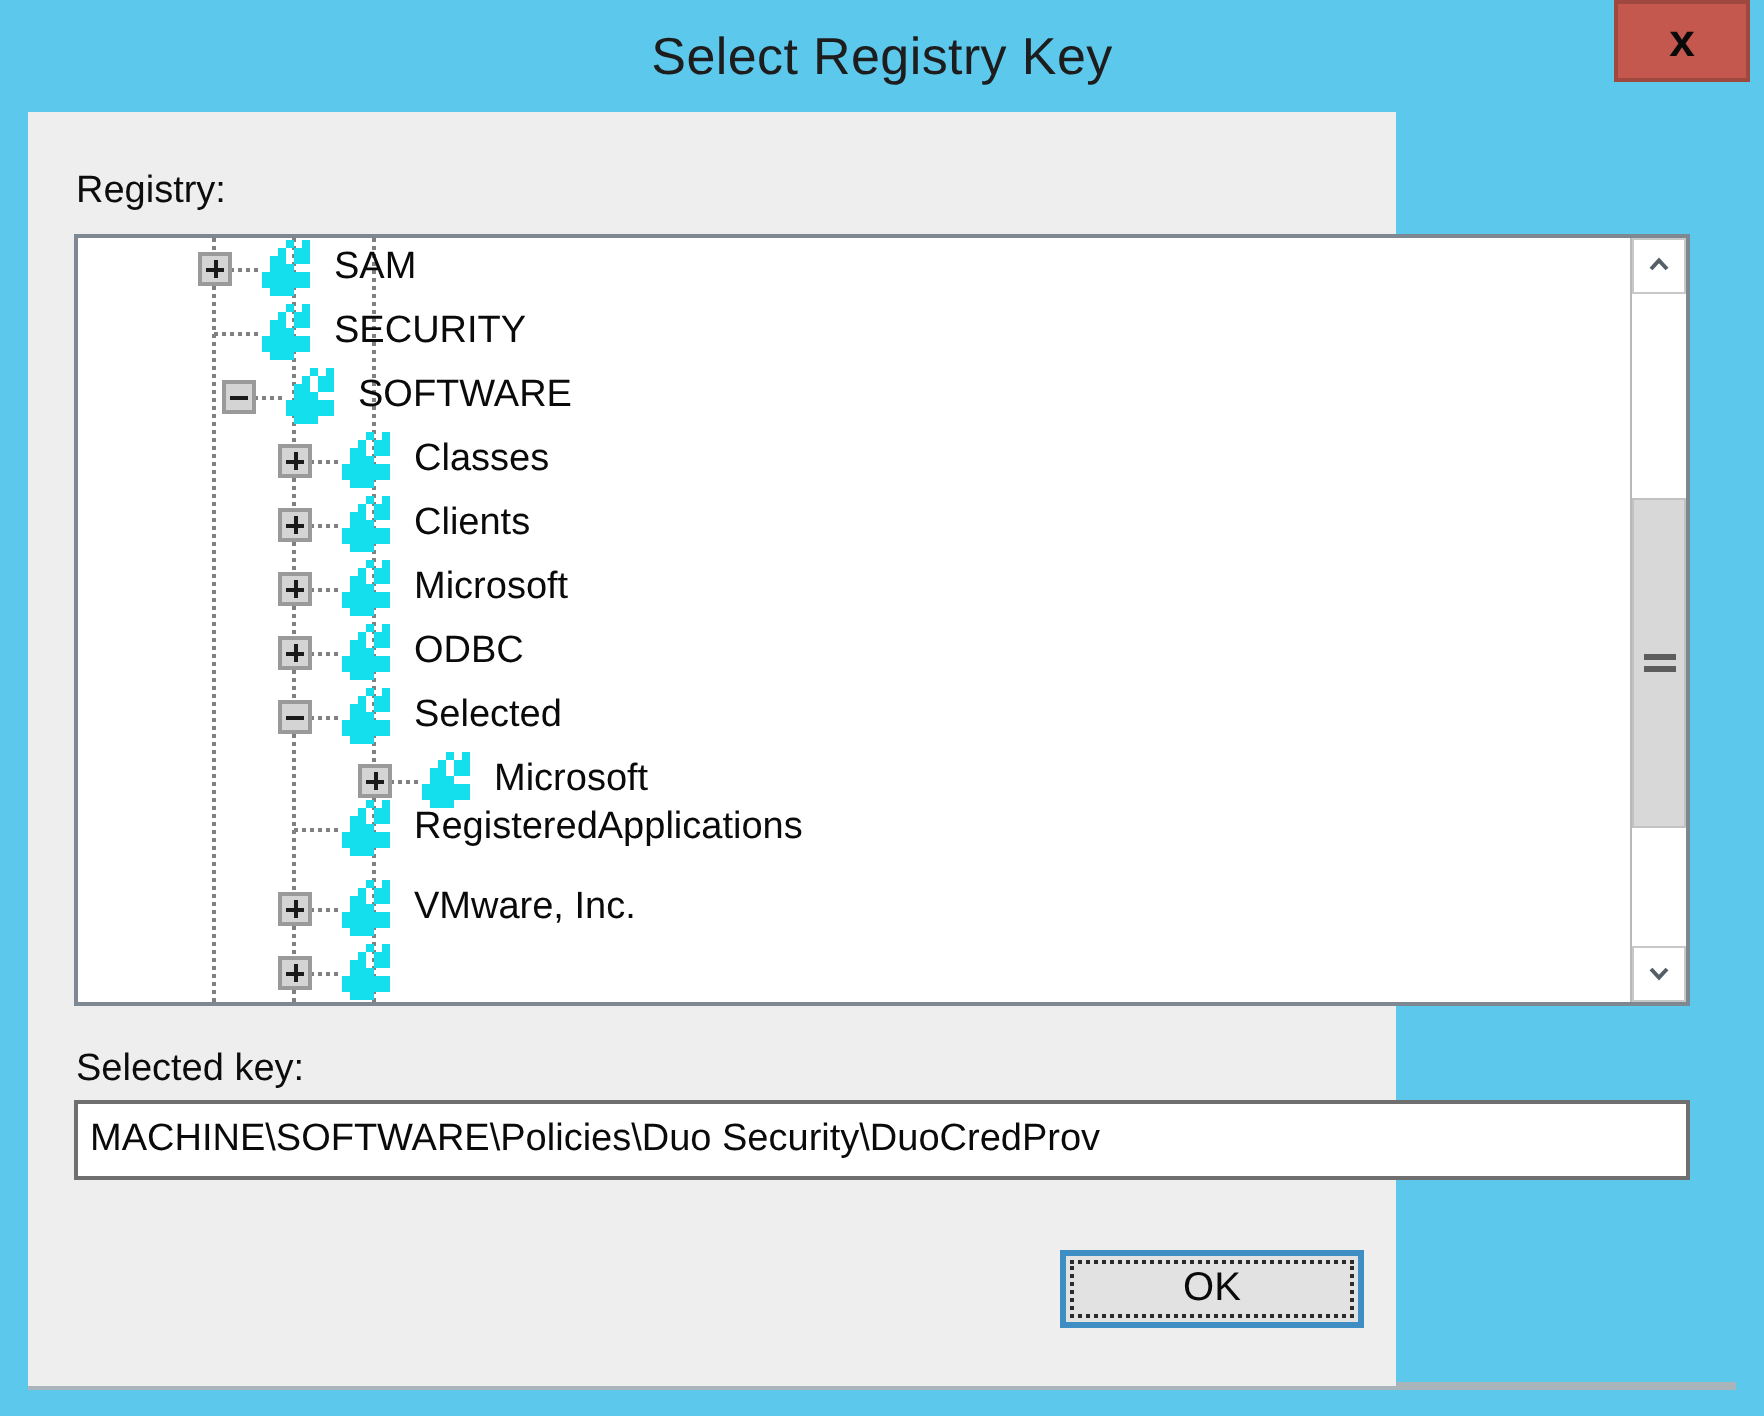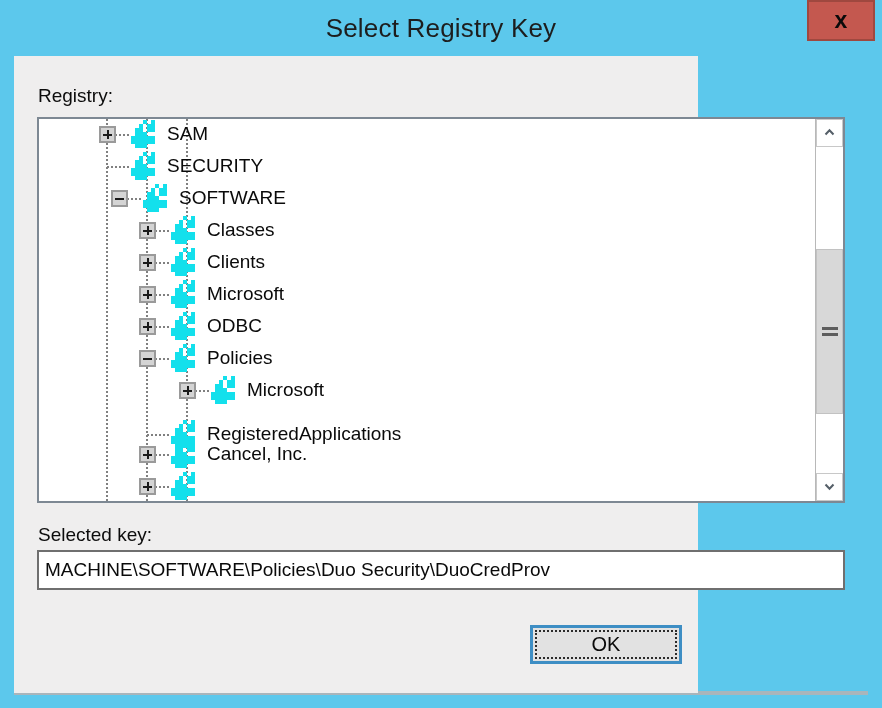--- a/index.html
+++ b/index.html
@@ -590,21 +590,21 @@
               <i style="left: 4px; top: 20px; width: 4px; height: 4px;"></i>
               <i style="left: 8px; top: 20px; width: 4px; height: 4px;"></i>
               <i style="left: 12px; top: 20px; width: 4px; height: 4px;"></i>
               <i style="left: 16px; top: 20px; width: 4px; height: 4px;"></i>
               <i style="left: 20px; top: 20px; width: 4px; height: 4px;"></i>
               <i style="left: 24px; top: 20px; width: 4px; height: 4px;"></i>
               <i style="left: 8px; top: 24px; width: 4px; height: 4px;"></i>
               <i style="left: 12px; top: 24px; width: 4px; height: 4px;"></i>
               <i style="left: 16px; top: 24px; width: 4px; height: 4px;"></i>
             </span>
-            <span class="node-label" style="left: 168px;">Policies</span>
+            <span class="node-label" style="left: 168px;">Selected</span>
           </div>
           <div class="tree-row" style="top: 256px; position: absolute; left: 0px; width: 778px;">
             <div class="hline" style="left: 148px; top: 15px; width: 22px;"></div>
             <span class="expander plus" style="left: 140px; top: 7px;"></span>
             <span class="regkey-icon" style="left: 168px; top: 1px;">
               <i style="left: 16px; top: 0px; width: 4px; height: 4px;"></i>
               <i style="left: 24px; top: 0px; width: 4px; height: 4px;"></i>
               <i style="left: 12px; top: 4px; width: 4px; height: 4px;"></i>
               <i style="left: 20px; top: 4px; width: 4px; height: 4px;"></i>
               <i style="left: 24px; top: 4px; width: 4px; height: 4px;"></i>
@@ -626,21 +626,21 @@
               <i style="left: 12px; top: 20px; width: 4px; height: 4px;"></i>
               <i style="left: 16px; top: 20px; width: 4px; height: 4px;"></i>
               <i style="left: 20px; top: 20px; width: 4px; height: 4px;"></i>
               <i style="left: 24px; top: 20px; width: 4px; height: 4px;"></i>
               <i style="left: 8px; top: 24px; width: 4px; height: 4px;"></i>
               <i style="left: 12px; top: 24px; width: 4px; height: 4px;"></i>
               <i style="left: 16px; top: 24px; width: 4px; height: 4px;"></i>
             </span>
             <span class="node-label" style="left: 208px;">Microsoft</span>
           </div>
-          <div class="tree-row" style="top: 300px; position: absolute; left: 0px; width: 778px;">
+          <div class="tree-row" style="top: 280px; position: absolute; left: 0px; width: 778px;">
             <div class="hline" style="left: 108px; top: 15px; width: 22px;"></div>
             <span class="regkey-icon" style="left: 128px; top: 1px;">
               <i style="left: 16px; top: 0px; width: 4px; height: 4px;"></i>
               <i style="left: 24px; top: 0px; width: 4px; height: 4px;"></i>
               <i style="left: 12px; top: 4px; width: 4px; height: 4px;"></i>
               <i style="left: 20px; top: 4px; width: 4px; height: 4px;"></i>
               <i style="left: 24px; top: 4px; width: 4px; height: 4px;"></i>
               <i style="left: 8px; top: 8px; width: 4px; height: 4px;"></i>
               <i style="left: 12px; top: 8px; width: 4px; height: 4px;"></i>
               <i style="left: 20px; top: 8px; width: 4px; height: 4px;"></i>
@@ -691,21 +691,21 @@
               <i style="left: 4px; top: 20px; width: 4px; height: 4px;"></i>
               <i style="left: 8px; top: 20px; width: 4px; height: 4px;"></i>
               <i style="left: 12px; top: 20px; width: 4px; height: 4px;"></i>
               <i style="left: 16px; top: 20px; width: 4px; height: 4px;"></i>
               <i style="left: 20px; top: 20px; width: 4px; height: 4px;"></i>
               <i style="left: 24px; top: 20px; width: 4px; height: 4px;"></i>
               <i style="left: 8px; top: 24px; width: 4px; height: 4px;"></i>
               <i style="left: 12px; top: 24px; width: 4px; height: 4px;"></i>
               <i style="left: 16px; top: 24px; width: 4px; height: 4px;"></i>
             </span>
-            <span class="node-label" style="left: 168px;">Cancel, Inc.</span>
+            <span class="node-label" style="left: 168px;">VMware, Inc.</span>
           </div>
           <div class="tree-row" style="top: 352px; position: absolute; left: 0px; width: 778px;">
             <div class="hline" style="left: 108px; top: 15px; width: 22px;"></div>
             <span class="expander plus" style="left: 100px; top: 7px;"></span>
             <span class="regkey-icon" style="left: 128px; top: 1px;">
               <i style="left: 16px; top: 0px; width: 4px; height: 4px;"></i>
               <i style="left: 24px; top: 0px; width: 4px; height: 4px;"></i>
               <i style="left: 12px; top: 4px; width: 4px; height: 4px;"></i>
               <i style="left: 20px; top: 4px; width: 4px; height: 4px;"></i>
               <i style="left: 24px; top: 4px; width: 4px; height: 4px;"></i>

